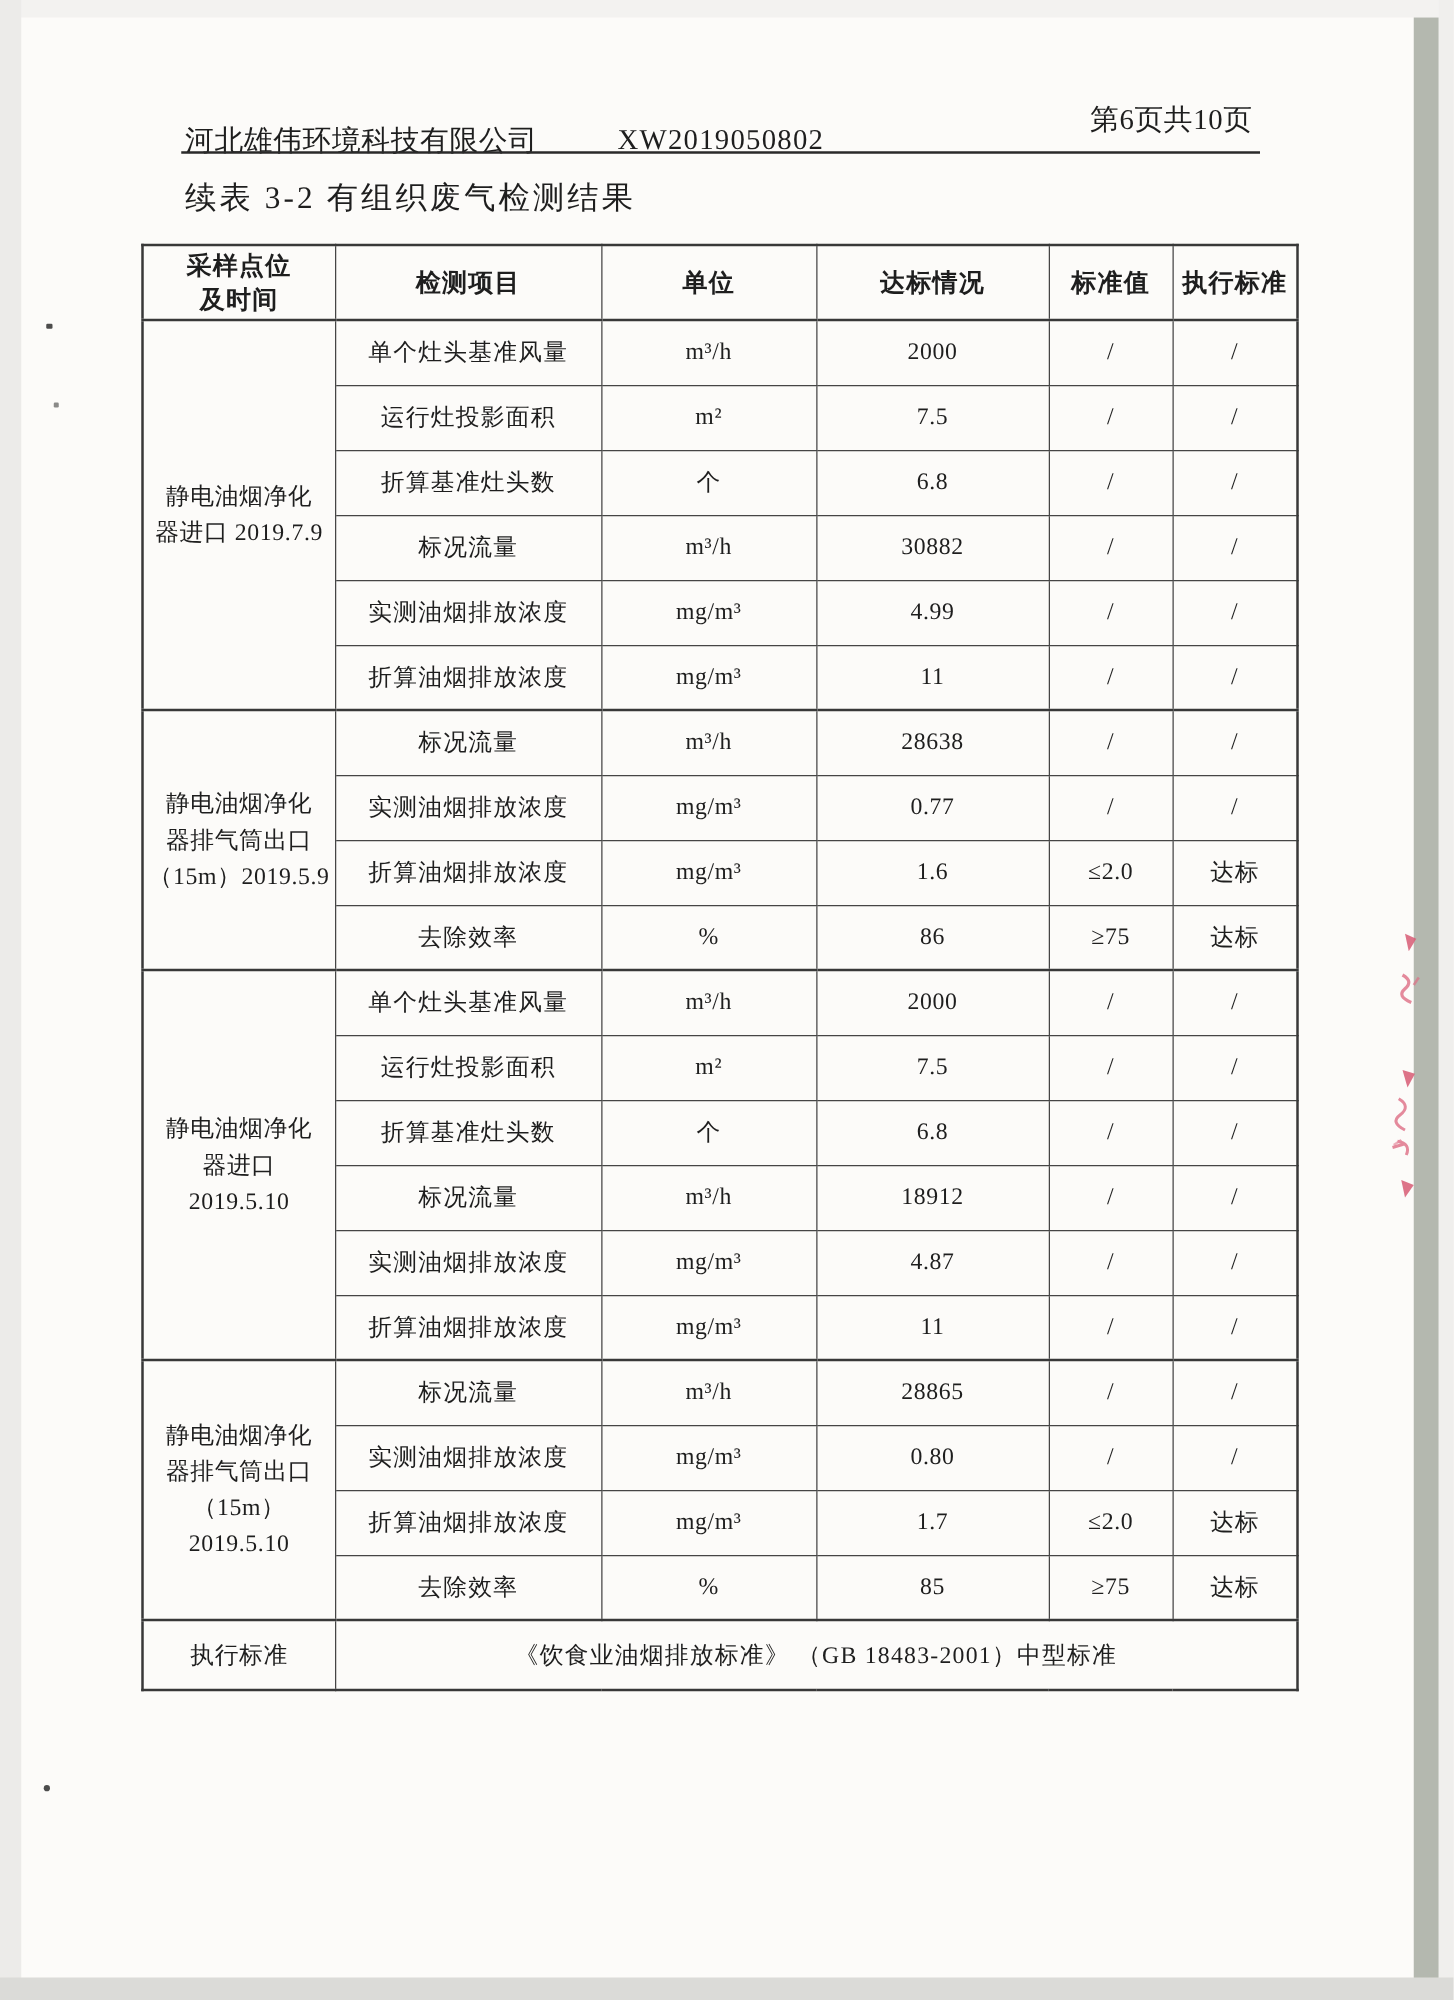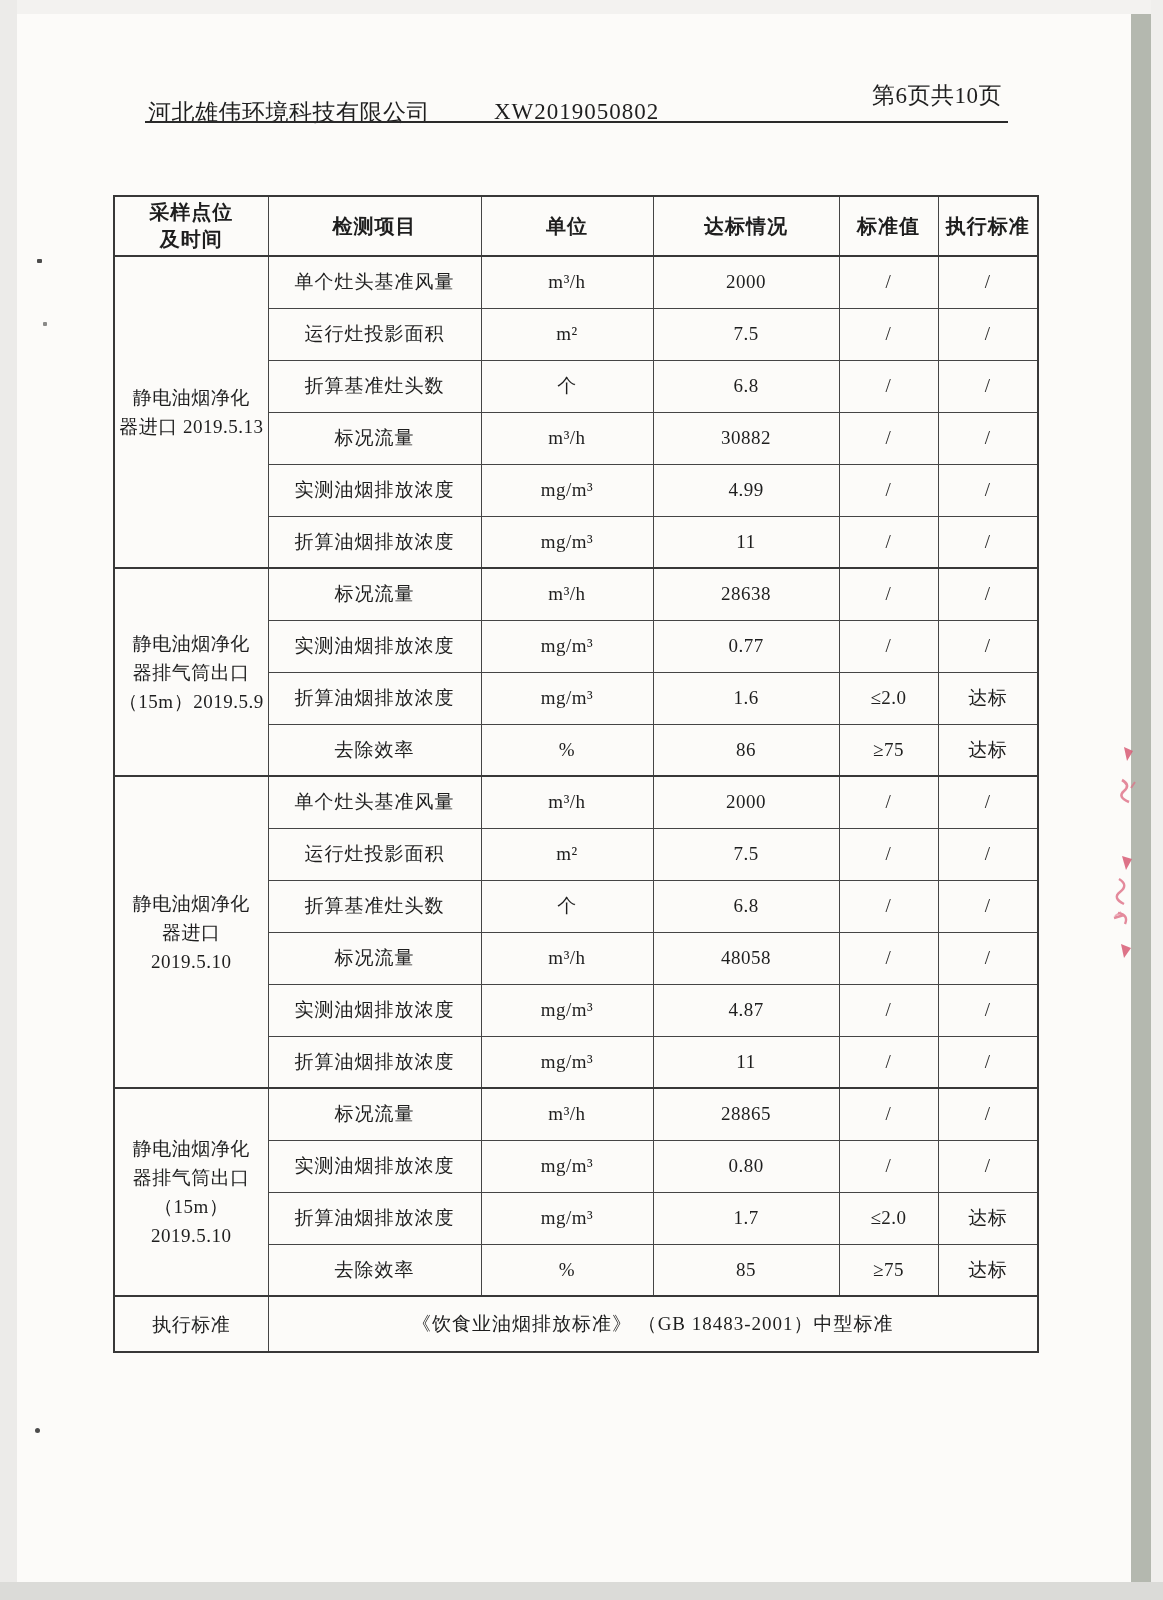--- a/index.html
+++ b/index.html
@@ -58,20 +58,21 @@
   <div class="strip left"></div>
   <div class="strip rgrey"></div>
   <div class="strip rwhite"></div>
   <div class="strip bottom"></div>
 
   <span class="ph company">河北雄伟环境科技有限公司</span>
   <span class="ph repno">XW2019050802</span>
   <span class="ph pageno">第6页共10页</span>
   <div class="header-rule"></div>
 
+  <div class="doc-title">续表 3-2 有组织废气检测结果</div>
 
   <table class="results">
     <colgroup>
       <col style="width:154px">
         <col style="width:213px">
         <col style="width:172px">
       <col style="width:186px">
         <col style="width:99px">
         <col style="width:100px">
     </colgroup>
@@ -85,21 +86,21 @@
         <th>单位</th>
         <th>达标情况</th>
         <th>标准值</th>
         <th>执行标准</th>
       </tr>
     </thead>
     <tbody>
         <tr class="sec-start">
           <td class="label-cell" rowspan="6">
             <div>静电油烟净化</div>
-            <div>器进口 2019.5.13</div>
+            <div>器进口 2019.7.9</div>
           </td>
           <td>单个灶头基准风量</td>
           <td class="num">m³/h</td>
           <td class="num">2000</td>
           <td class="num">/</td>
           <td class="num">/</td>
         </tr>
         <tr>
           <td>运行灶投影面积</td>
           <td class="num">m²</td>
@@ -190,21 +191,21 @@
         <tr>
           <td>折算基准灶头数</td>
           <td class="num">个</td>
           <td class="num">6.8</td>
           <td class="num">/</td>
           <td class="num">/</td>
         </tr>
         <tr>
           <td>标况流量</td>
           <td class="num">m³/h</td>
-          <td class="num">48058</td>
+          <td class="num">18912</td>
           <td class="num">/</td>
           <td class="num">/</td>
         </tr>
         <tr>
           <td>实测油烟排放浓度</td>
           <td class="num">mg/m³</td>
           <td class="num">4.87</td>
           <td class="num">/</td>
           <td class="num">/</td>
         </tr>

